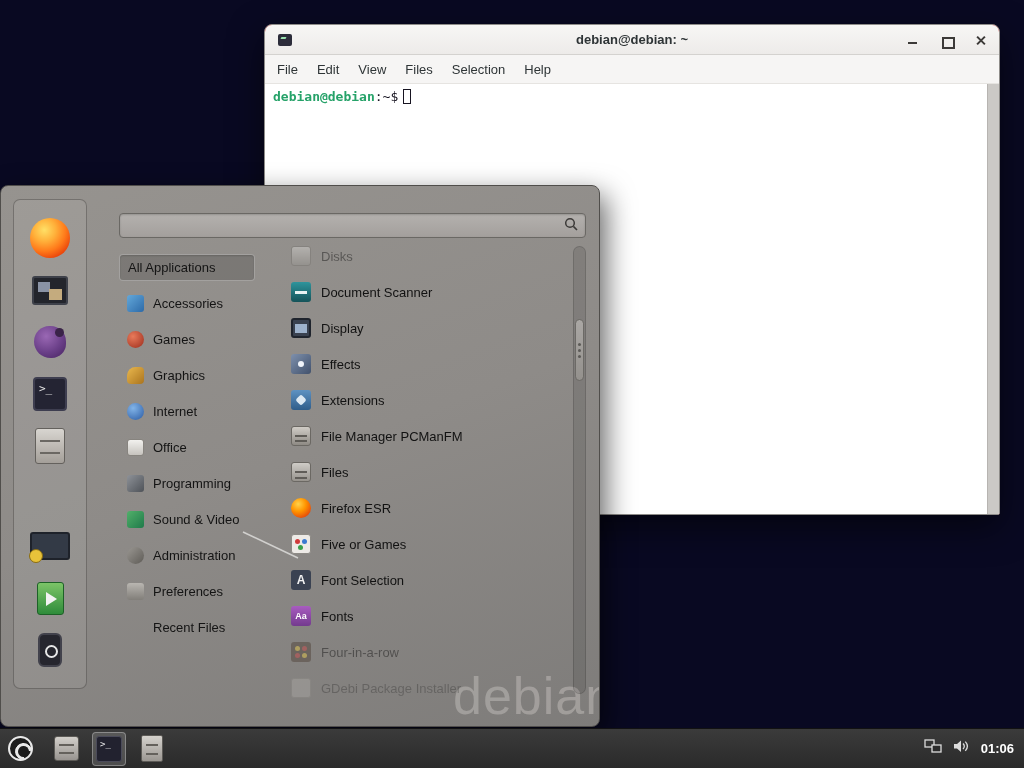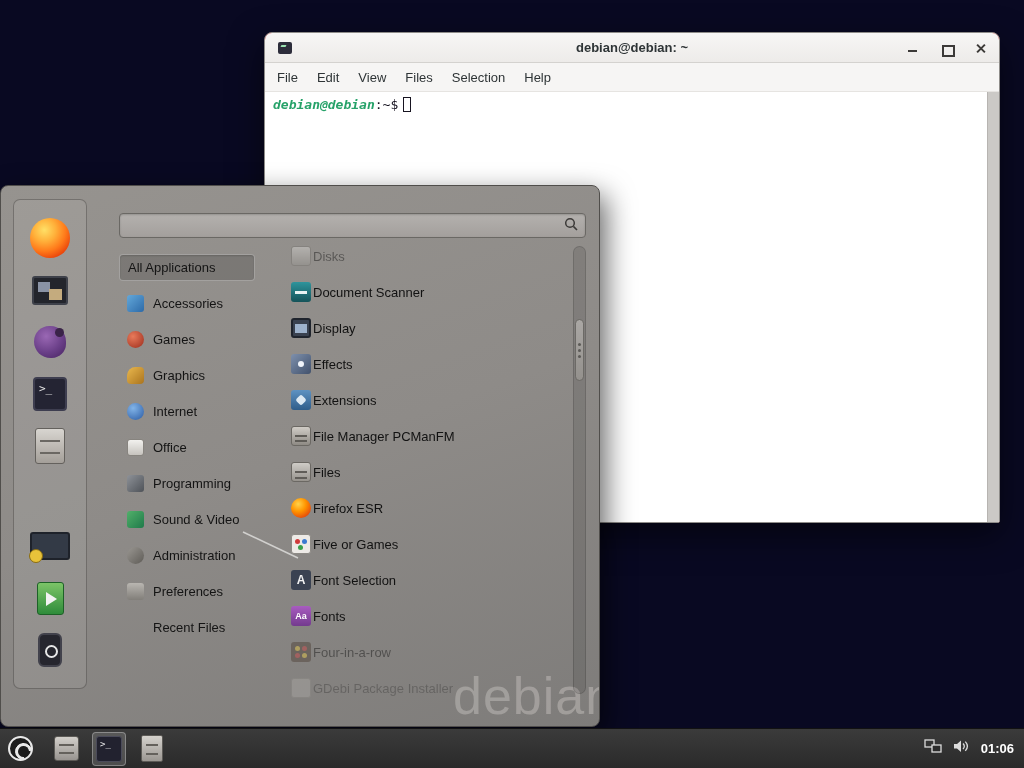--- a/index.html
+++ b/index.html
@@ -4,21 +4,21 @@
 <style>
   * { margin:0; padding:0; box-sizing:border-box; }
   html,body { width:1024px; height:768px; overflow:hidden; background:#06061a;
               font-family:"Liberation Sans", sans-serif; }
   .desktop { position:absolute; inset:0;
     background:radial-gradient(ellipse 700px 450px at 12% 6%, #17173c 0%, #0c0c28 45%, #05051а 100%),
                #090922;
     background-color:#090922; }
 
   
-  .term-win { position:absolute; left:264px; top:32px; width:736px; height:491px;
+  .term-win { position:absolute; left:264px; top:24px; width:736px; height:491px;
     background:#ef4444; border:1px solid #8e8c89; border-radius:8px 8px 2px 2px;
     box-shadow:0 12px 34px rgba(0,0,0,.55); z-index:1; overflow:hidden; }
   .titlebar { height:30px; background:linear-gradient(#f7f6f5,#edebe9);
     border-bottom:1px solid #d4d2cf; position:relative; display:flex; align-items:center; }
   .win-title { position:absolute; left:0; right:0; text-align:center; font-weight:bold;
     font-size:13px; color:#2e3436; pointer-events:none; }
   .win-appicon { margin-left:13px; width:14px; height:12px; background:#2c2c3a;
     border-radius:2px; position:relative; z-index:2; }
   .win-appicon::after { content:""; position:absolute; left:3px; top:3px; width:5px; height:2px;
     background:#9ae2b0; transform:skewX(-25deg); }
@@ -28,21 +28,21 @@
   .wc-min::after { content:""; position:absolute; left:2px; bottom:3px; width:9px; height:2px; background:#3c3a38; }
   .wc-max::after { content:""; position:absolute; left:2px; top:3px; width:9px; height:8px; border:2px solid #3c3a38; }
   .wc-close::before,.wc-close::after { content:""; position:absolute; left:5.5px; top:1px;
     width:2px; height:11px; background:#3c3a38; }
   .wc-close::before { transform:rotate(45deg); } .wc-close::after { transform:rotate(-45deg); }
   .menubar { height:29px; background:#f6f5f4; display:flex; align-items:center;
     padding-left:12px; border-bottom:1px solid #e6e4e1; }
   .mi { font-size:13px; color:#2e3436; margin-right:19px; }
   .term-body { position:absolute; top:59px; left:0; right:0; bottom:0; background:#ffffff;
     font-family:"DejaVu Sans Mono", monospace; font-size:13px; padding:5px 8px; }
-  .p-user { color:#26a269; font-weight:bold;font-style:italic; }
+  .p-user { color:#26a269; font-weight:bold; }
   .p-rest { color:#171421; }
   .term-cursor { display:inline-block; width:8px; height:15px; border:1px solid #171421;
     margin-left:5px; vertical-align:text-bottom; }
   .term-scroll { position:absolute; top:59px; right:0; bottom:0; width:12px;
     background:#cbc9c6; border-left:1px solid #b7b4b1; }
 
   
   .startmenu { position:absolute; left:0; top:185px; width:600px; height:542px;
     background:linear-gradient(160deg,#96938f 0%, #8e8b88 50%, #7e7c7a 100%);
     border:1px solid #504e4b; border-radius:8px; box-shadow:6px 10px 28px rgba(0,0,0,.6);
@@ -107,21 +107,21 @@
   .cic-internet { background:radial-gradient(circle at 36% 30%,#82b4e8,#2a5ba4); border-radius:50%; }
   .cic-office { background:linear-gradient(#f2f1ee,#c6c3be); border:1px solid #87847f; }
   .cic-programming { background:linear-gradient(135deg,#8e9298,#4e5258); }
   .cic-sound { background:linear-gradient(135deg,#52b06a,#1f7a4a); }
   .cic-admin { background:linear-gradient(135deg,#9a9792,#5e5b56); border-radius:50%; }
   .cic-preferences { background:linear-gradient(#b9b6b1,#817e79); }
   .cic-places { background:linear-gradient(#d9b277,#a87a3a); border-radius:2px 4px 4px 4px; }
 
   
   .apps { position:absolute; left:290px; top:52px; width:284px; }
-  .app-row { height:36px; display:flex; align-items:center; gap:2px; }
+  .app-row { height:36px; display:flex; align-items:center; gap:10px; }
   .app-label { font-size:13px; color:#121212; white-space:nowrap; }
   .faded { opacity:.45; } .faded2 { opacity:.26; }
   .aic { width:20px; height:20px; border-radius:3px; flex:0 0 20px; position:relative;
     display:flex; align-items:center; justify-content:center; }
   .aic-disks { background:linear-gradient(#dcdad6,#989692); border:1px solid #76736f; }
   .aic-display { background:#39414f; border:2px solid #1f242d; }
   .aic-display::after { content:""; width:12px; height:9px; background:#9db2cc; }
   .aic-scanner { background:linear-gradient(#2f949c,#155359); }
   .aic-scanner::after { content:""; width:12px; height:3px; background:#e8f2f2; }
   .aic-effects { background:linear-gradient(135deg,#7e90ac,#41516c); }

